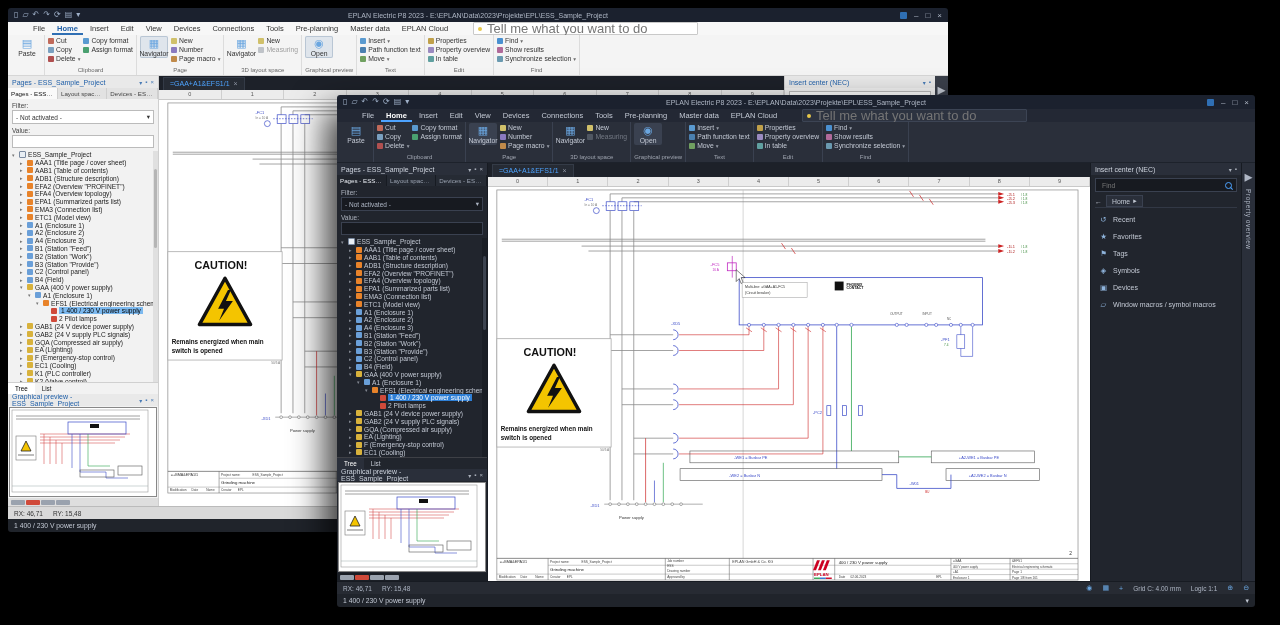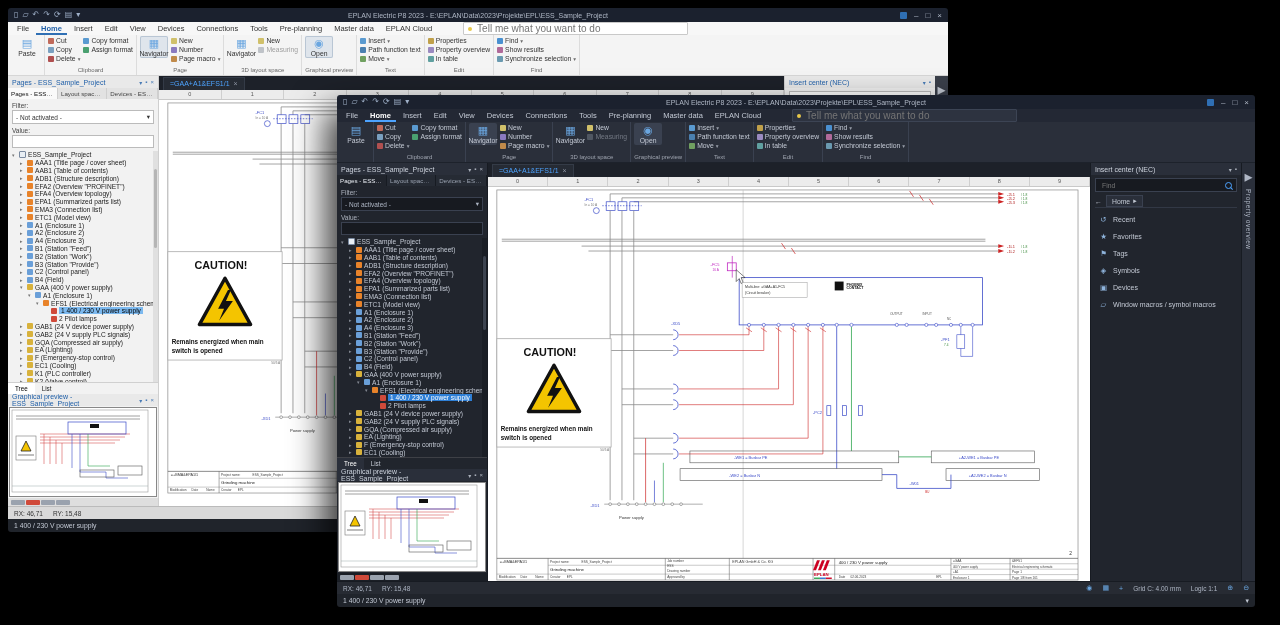--- a/index.html
+++ b/index.html
@@ -11,32 +11,32 @@
 
   
   .titlebar{height:14px;background:#1b212e;display:flex;align-items:center;padding:0 6px;flex:0 0 auto;position:relative;}
   .qat{display:flex;gap:4px;align-items:center;color:#9fb0c8;font-size:8px;}
   .qat span{line-height:14px;}
   .title{position:absolute;left:0;right:0;text-align:center;font-size:7px;color:#aeb6c4;pointer-events:none;}
   .winctl{margin-left:auto;display:flex;gap:7px;color:#aeb6c4;font-size:8px;align-items:center;}
   .avatar{width:7px;height:7px;background:#2f6fb4;border-radius:1px;display:inline-block;}
 
   
-  .menurow{height:13px;display:flex;align-items:center;gap:18px;padding:0 4px;flex:0 0 auto;font-size:7.5px;}
+  .menurow{height:13px;display:flex;align-items:center;gap:12px;padding:0 20px;flex:0 0 auto;font-size:7.5px;}
   .win-front .menurow{background:#232834;color:#c3c9d4;}
   .win-back  .menurow{background:#f7f7f7;color:#333;}
   .mtab{padding:0 5px;line-height:13px;cursor:default;}
   .mtab.active{font-weight:bold;}
   .win-front .mtab.active{color:#fff;box-shadow:inset 0 -2px 0 #4da3ff;}
   .win-back  .mtab.active{color:#1f5fa8;box-shadow:inset 0 -2px 0 #2f6fb4;}
   .tellme{margin-left:8px;display:flex;align-items:center;gap:3px;height:11px;width:215px;padding:0 4px;border-radius:1px;}
   .win-front .tellme{background:#2d3340;border:1px solid #3c4454;}
   .win-back  .tellme{background:#fff;border:1px solid #c9c9c9;}
   .bulb{width:4px;height:4px;border-radius:50%;background:#e7c84a;flex:0 0 auto;}
-  .tellme input{border:0;background:transparent;font-size:10px;width:100%;outline:none;}
+  .tellme input{border:0;background:transparent;font-size:13px;width:100%;outline:none;}
   .win-front .tellme input{color:#8d94a2;}
   .win-back .tellme input{color:#777;}
 
   
   .ribbon{height:40px;display:flex;align-items:stretch;padding:0 2px;flex:0 0 auto;font-size:6.8px;}
   .win-front .ribbon{background:#2a2f3a;color:#c3c9d4;border-bottom:1px solid #1d222b;}
   .win-back  .ribbon{background:#f4f4f4;color:#333;border-bottom:1px solid #d6d6d6;}
   .rg{display:flex;flex-direction:column;padding:1px 3px 0 3px;position:relative;}
   .win-front .rg{border-right:1px solid #3a4150;}
   .win-back  .rg{border-right:1px solid #dcdcdc;}

